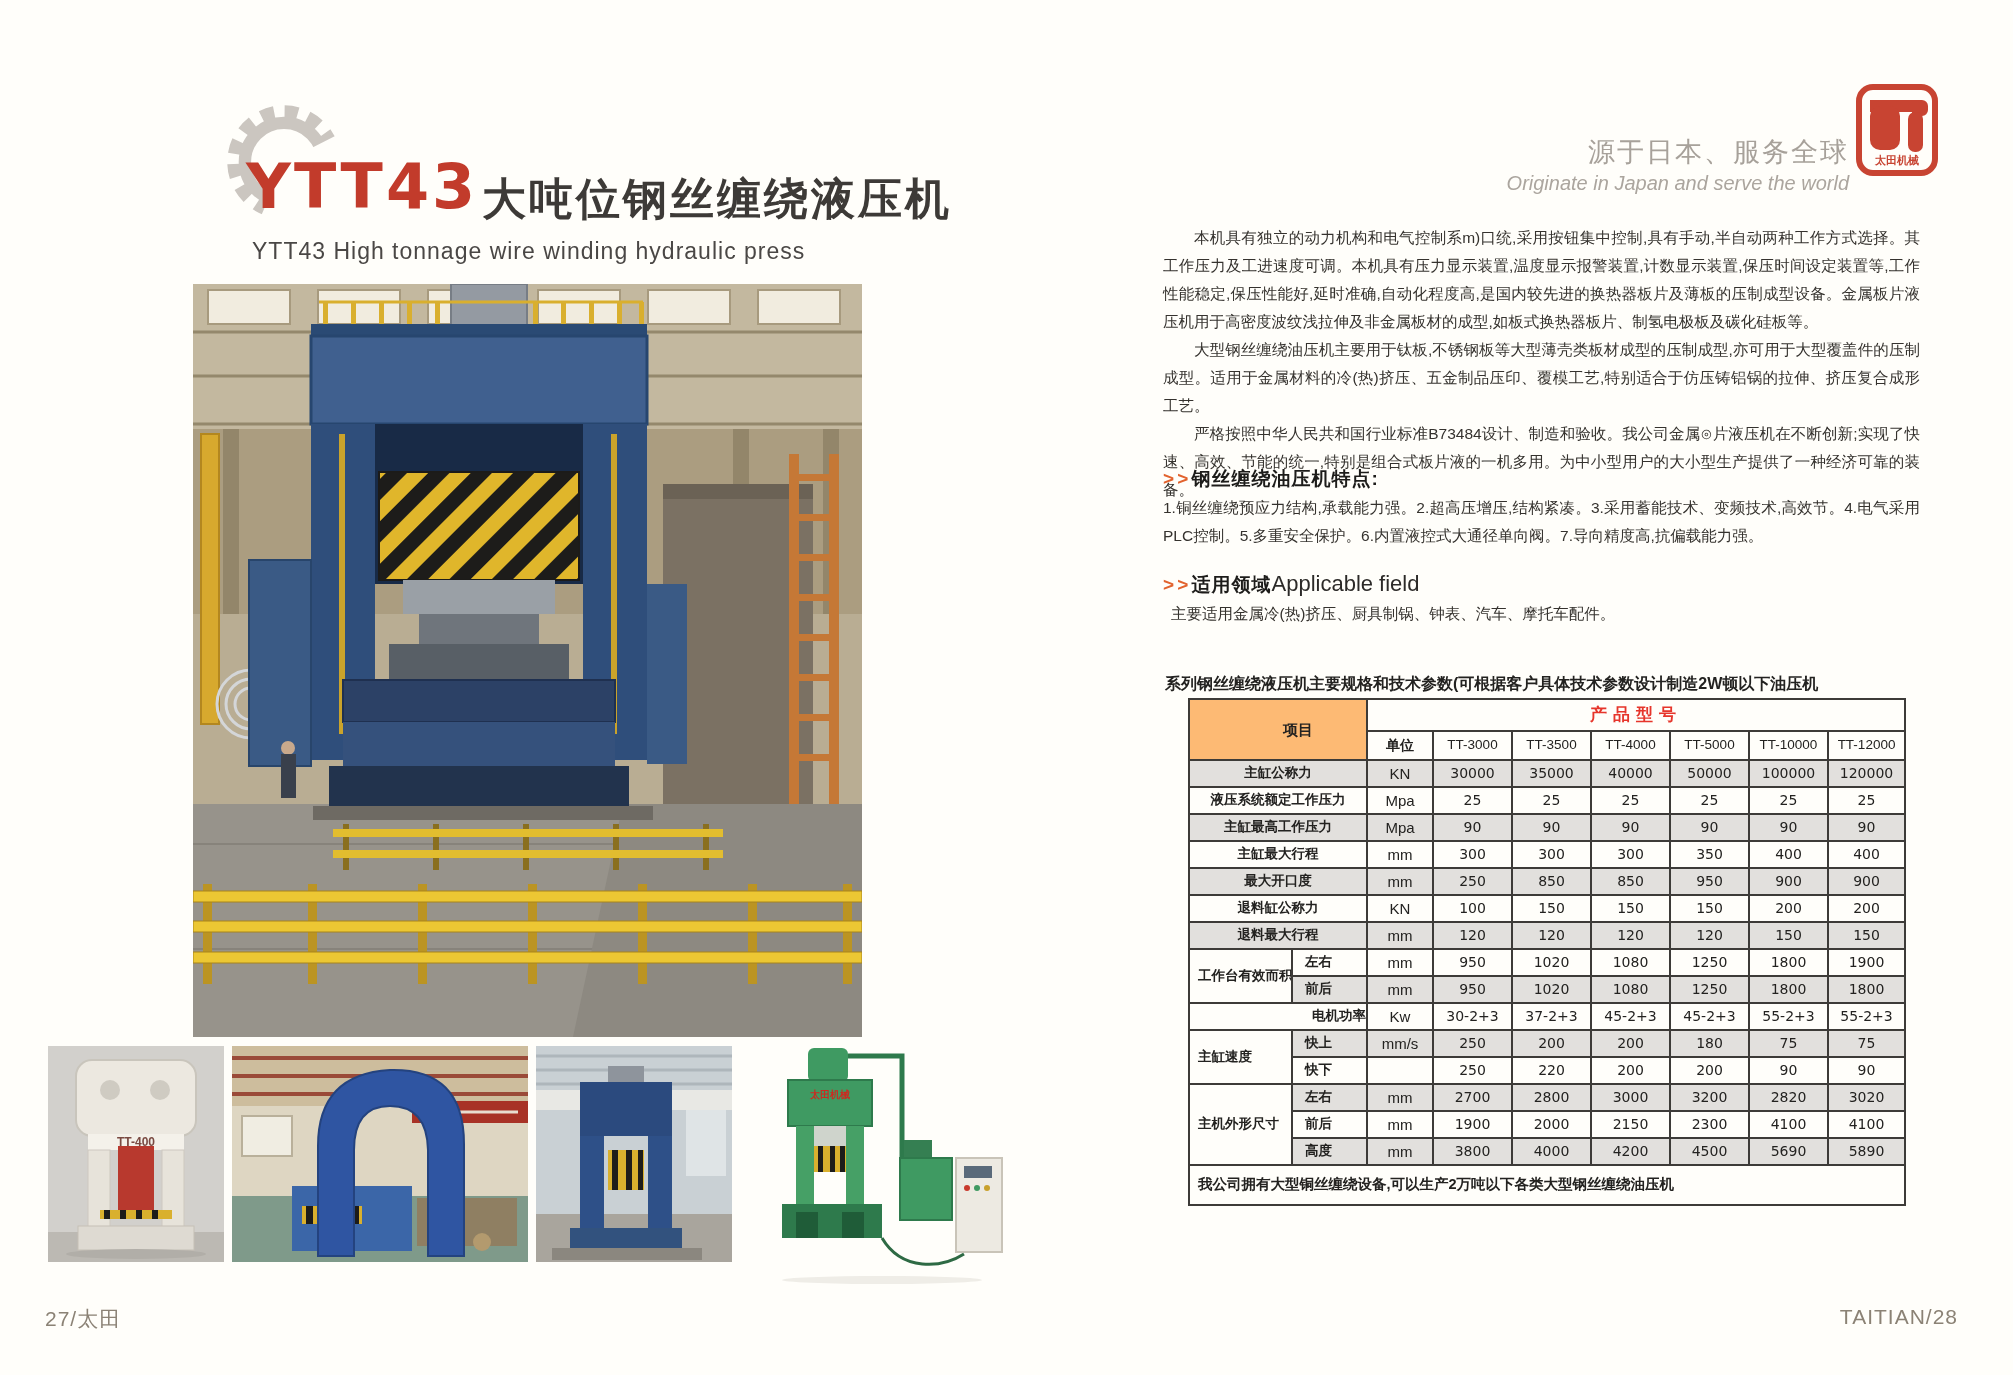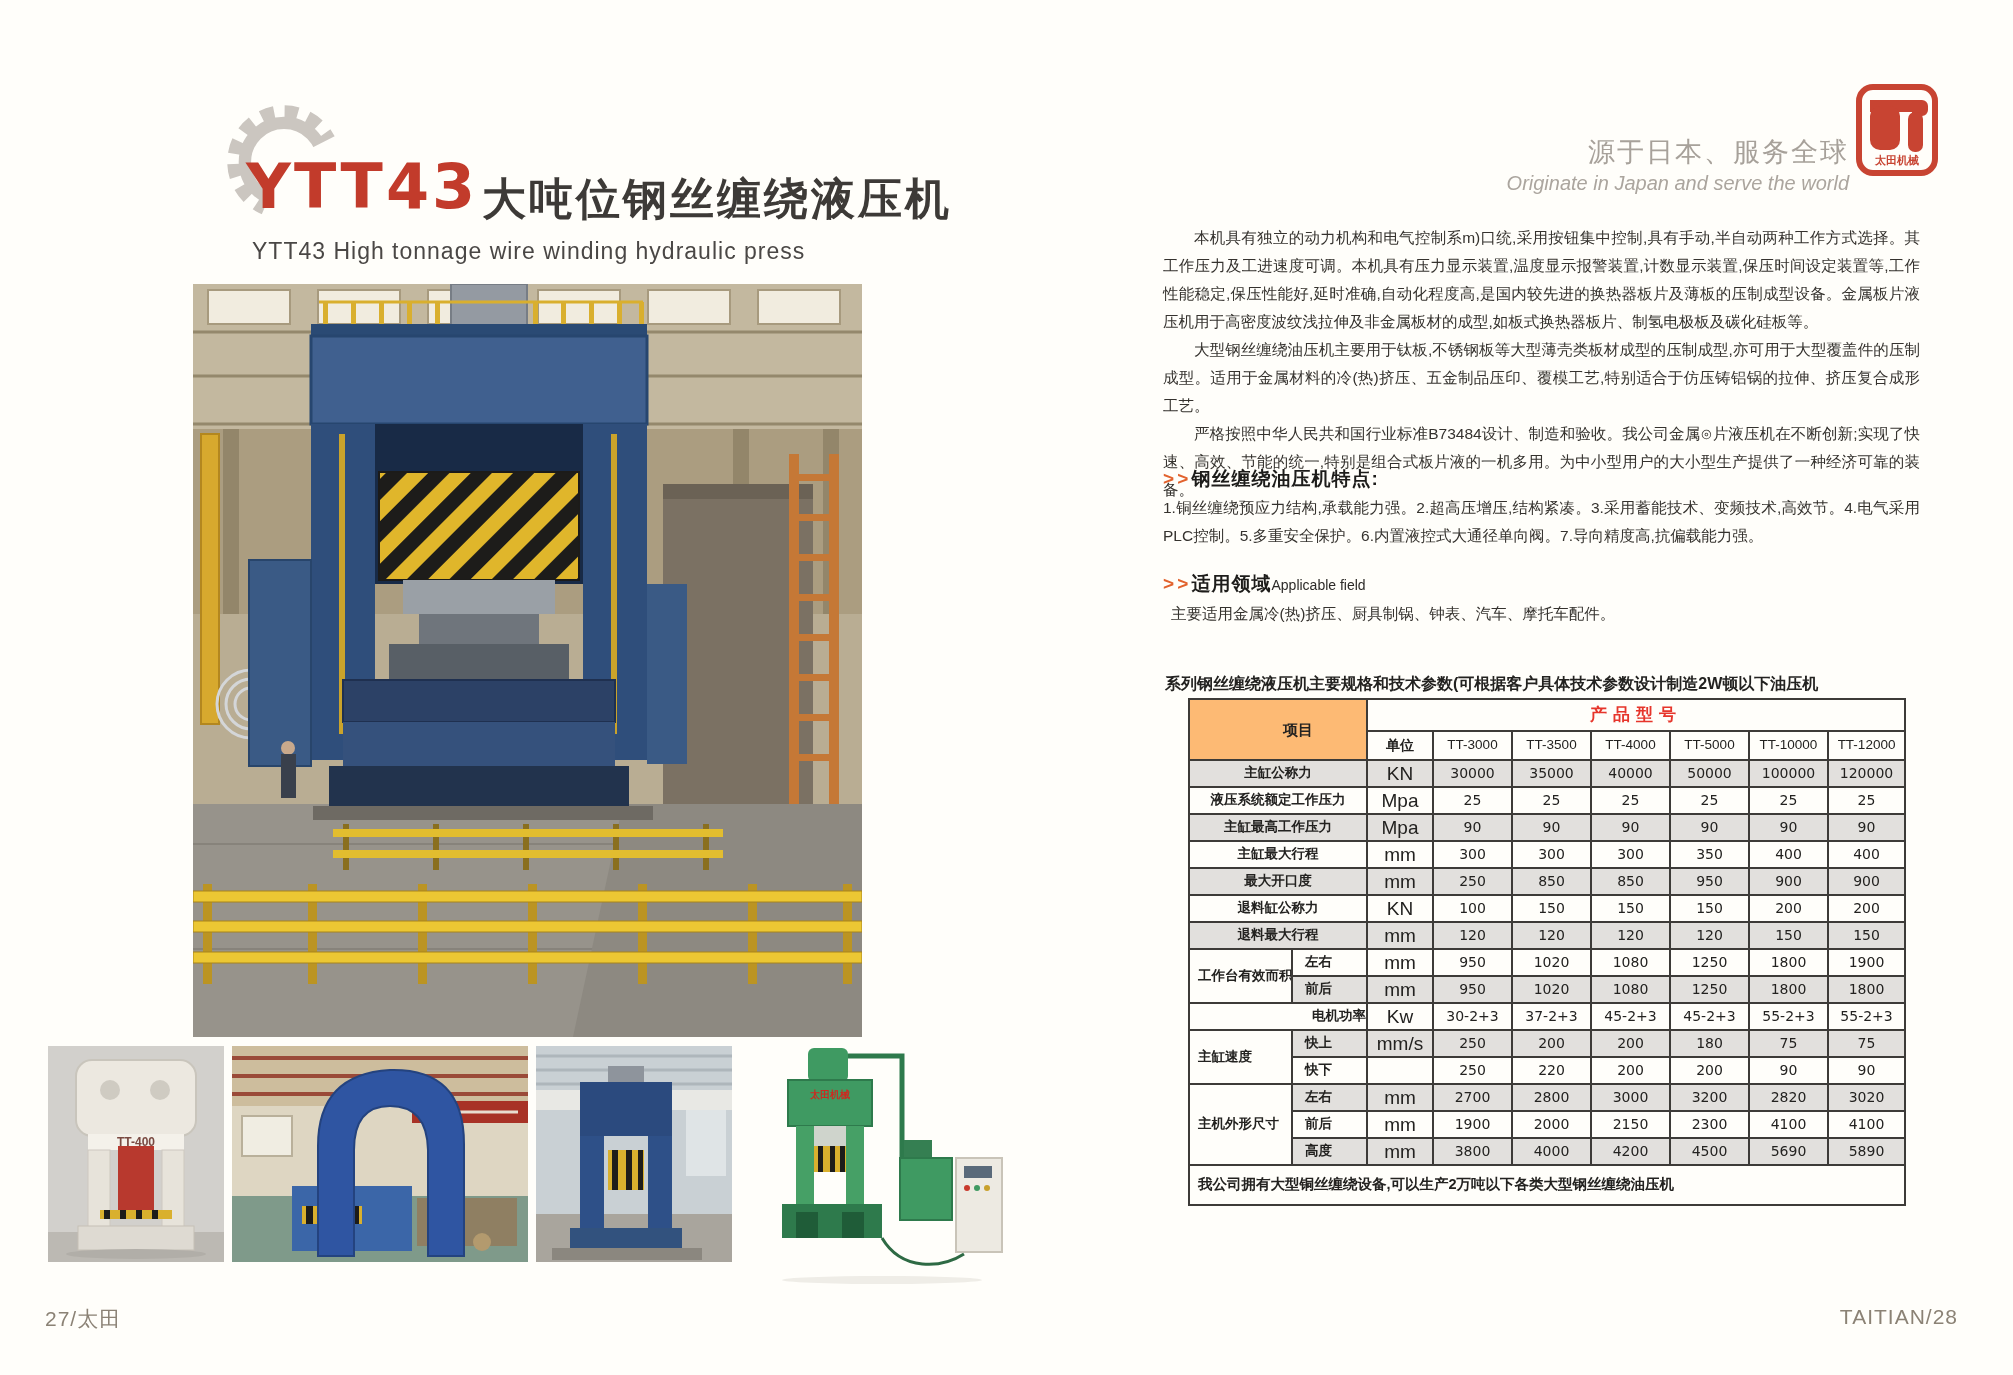--- a/index.html
+++ b/index.html
@@ -25,42 +25,42 @@
   .p2{left:232px;top:1046px;width:296px;height:216px;}
   .p3{left:536px;top:1046px;width:196px;height:216px;}
   .p4{left:752px;top:1040px;width:262px;height:248px;}
 
   
   .intro{position:absolute;left:1163px;top:224px;width:757px;font-size:15.5px;line-height:28px;
          color:#35322e;text-align:justify;}
   .intro .para{text-indent:2em;margin:0;}
   .sec-heading{position:absolute;left:1163px;font-size:19px;font-weight:bold;color:#1d1c1a;letter-spacing:1px;}
   .arrows{color:#e2622d;font-weight:bold;margin-right:4px;letter-spacing:-1px;}
-  .heading-en{font-weight:normal;color:#2c2a28;font-size:14px;letter-spacing:0;}
+  .heading-en{font-weight:normal;color:#2c2a28;font-size:22px;letter-spacing:0;}
   .features-body{position:absolute;left:1163px;top:494px;width:757px;font-size:15.5px;
                  line-height:28px;color:#35322e;text-align:justify;}
   .app-text{position:absolute;left:1171px;top:600px;width:749px;font-size:15.5px;
             line-height:28px;color:#35322e;}
 
   
   .table-caption{position:absolute;left:1165px;top:674px;font-size:16px;font-weight:bold;color:#232220;}
   .table-wrap{position:absolute;left:1188px;top:698px;width:716px;}
   table.spec-table{border-collapse:collapse;width:716px;table-layout:fixed;
                    font-family:"Liberation Sans",sans-serif;}
   .spec-table th,.spec-table td{border:2px solid #3d3b38;text-align:center;padding:0;
                    font-size:14px;color:#232220;height:25px;line-height:1.05;overflow:hidden;white-space:nowrap;}
   .spec-table .h-item{height:30px;font-size:15px;font-weight:bold;background:#fdba74;padding-left:40px;}
   .spec-table .h-model{height:30px;font-size:17px;font-weight:bold;color:#e6352b;letter-spacing:6px;background:#fffefa;border-radius:9px;}
   .spec-table .h-unit{font-weight:bold;font-size:14px;background:#fffefa;height:27px;}
   .spec-table .h-col{font-weight:normal;font-size:13.5px;background:#fffefa;height:27px;}
   .spec-table .c-label{font-weight:bold;font-size:13.5px;}
   .spec-table .c-label.left{text-align:right;padding-left:0;}
   .spec-table .c-group{font-weight:bold;font-size:13.5px;text-align:left;padding-left:8px;background:#fffefa;}
   .spec-table .c-sub{font-weight:bold;font-size:13.5px;text-align:left;padding-left:12px;}
-  .spec-table .c-unit{font-size:19px;}
+  .spec-table .c-unit{font-size:15px;}
   .spec-table .c-val{font-size:14px;font-family:"DejaVu Sans",sans-serif;}
   .spec-table tr.shade td{background:#e2e0dd;}
   .spec-table tr.shade td.c-group{background:#fffefa;}
   .spec-table .c-note{text-align:left;font-weight:bold;padding:5px 8px;font-size:14.5px;
                       height:28px;white-space:normal;background:#fffefa;}
 
   
   .pg-left{position:absolute;left:45px;top:1305px;font-size:21px;color:#8b8275;letter-spacing:1px;}
   .pg-right{position:absolute;right:55px;top:1305px;font-size:21px;color:#8b8275;letter-spacing:1px;}
 </style>

